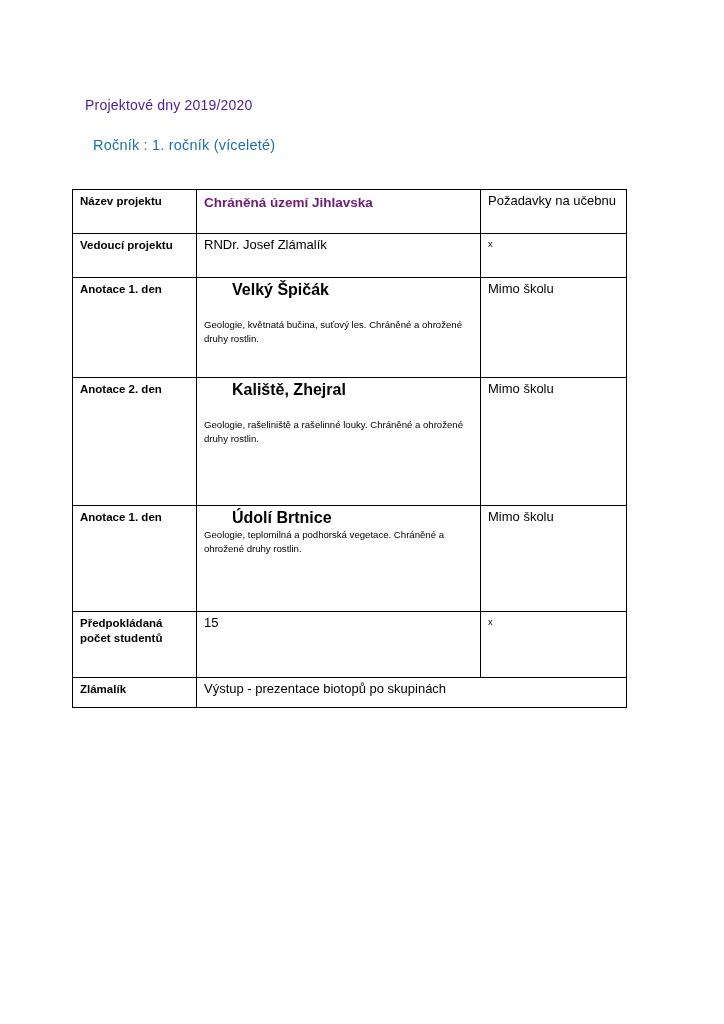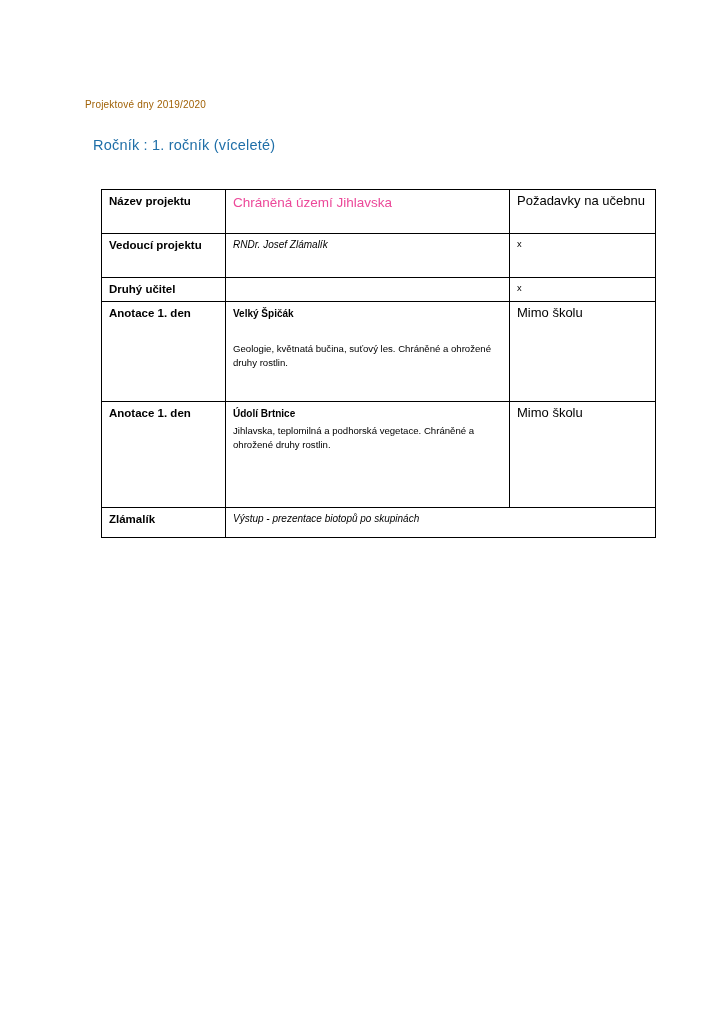--- a/index.html
+++ b/index.html
@@ -22,38 +22,38 @@
     height: 1024px;
     background: #ffffff;
   }
   .heading-block {
     position: absolute;
     left: 85px;
     top: 96px;
     width: 560px;
   }
   .doc-title {
-    font-size: 10px;
-    color: #a16207;
+    font-size: 14px;
+    color: #4c1d95;
     font-family: "Liberation Sans", sans-serif;
     letter-spacing: 0.2px;
     margin: 0 0 4px 0;
     line-height: 18px;
   }
   .doc-subtitle {
     font-size: 14.5px;
     color: #1f6fa8;
     font-family: "Liberation Sans", sans-serif;
     letter-spacing: 0.2px;
     margin: 22px 0 0 8px;
     line-height: 18px;
   }
   table.project-table {
     position: absolute;
-    left: 101px;
+    left: 72px;
     top: 189px;
     width: 554px;
     border-collapse: collapse;
     table-layout: fixed;
     padding-left: 36px;
   }
   table.project-table td {
     border: 1px solid #000000;
     vertical-align: top;
     padding: 4px 6px 4px 7px;
@@ -63,42 +63,42 @@
   .col-req   { width: 146px; }
 
   .label-text {
     font-size: 11.5px;
     font-weight: bold;
     line-height: 15px;
     font-family: "Liberation Sans", sans-serif;
   }
   .title-red {
     font-size: 13.5px;
-    font-weight: normal;
-    color: #ec4899;
+    font-weight: bold;
+    color: #701a75;
     line-height: 17px;
     font-family: "Liberation Sans", sans-serif;
   }
   .main-head {
-    font-size: 10px;
+    font-size: 16px;
     font-weight: bold;
     line-height: 16px;
     font-family: "Liberation Sans", sans-serif;
+    margin-left: 28px;
   }
   .body-text {
     font-size: 9.6px;
     line-height: 13.5px;
     font-family: "Liberation Sans", sans-serif;
     font-weight: normal;
   }
   .small-text {
-    font-size: 10px;
+    font-size: 13px;
     line-height: 13px;
     font-family: "Liberation Sans", sans-serif;
-    font-style: italic;
   }
   .req-text {
     font-size: 13px;
     line-height: 13px;
     font-family: "Liberation Sans", sans-serif;
   }
   .mark-x {
     font-size: 9.3px;
     line-height: 13px;
     font-family: "Liberation Sans", sans-serif;
@@ -141,59 +141,71 @@
           <div class="label-text">Vedoucí projektu</div>
         </td>
         <td>
           <div class="small-text">RNDr. Josef Zlámalík</div>
         </td>
         <td>
           <div class="mark-x">x</div>
         </td>
       </tr>
 
-      <tr style="height:20px">
-        <td>
-          <div class="label-text">Druhý učitel</div>
-        </td>
-        <td>
-          <div class="small-text"></div>
-        </td>
-        <td>
-          <div class="mark-x">x</div>
-        </td>
-      </tr>
 
       <tr style="height:100px">
         <td>
           <div class="label-text">Anotace 1. den</div>
         </td>
         <td>
           <div class="main-head">Velký Špičák</div>
           <div class="body-text gap-3">Geologie, květnatá bučina, suťový les. Chráněné a ohrožené druhy rostlin.</div>
         </td>
         <td>
           <div class="req-text">Mimo školu</div>
         </td>
       </tr>
 
+      <tr style="height:128px">
+        <td>
+          <div class="label-text">Anotace 2. den</div>
+        </td>
+        <td>
+          <div class="main-head">Kaliště, Zhejral</div>
+          <div class="body-text gap-3">Geologie, rašeliniště a rašelinné louky. Chráněné a ohrožené druhy rostlin.</div>
+        </td>
+        <td>
+          <div class="req-text">Mimo školu</div>
+        </td>
+      </tr>
 
       <tr style="height:106px">
         <td>
           <div class="label-text">Anotace 1. den</div>
         </td>
         <td>
           <div class="main-head">Údolí Brtnice</div>
-          <div class="body-text gap-2">Jihlavska, teplomilná a podhorská vegetace. Chráněné a ohrožené druhy rostlin.</div>
+          <div class="body-text gap-2">Geologie, teplomilná a podhorská vegetace. Chráněné a ohrožené druhy rostlin.</div>
         </td>
         <td>
           <div class="req-text">Mimo školu</div>
         </td>
       </tr>
 
+      <tr style="height:66px">
+        <td>
+          <div class="label-text">Předpokládaná počet studentů</div>
+        </td>
+        <td>
+          <div class="small-text">15</div>
+        </td>
+        <td>
+          <div class="mark-x">x</div>
+        </td>
+      </tr>
 
 
       <tr style="height:30px">
         <td>
           <div class="label-text">Zlámalík</div>
         </td>
         <td colspan="2">
           <div class="small-text">Výstup - prezentace biotopů po skupinách</div>
         </td>
       </tr>

